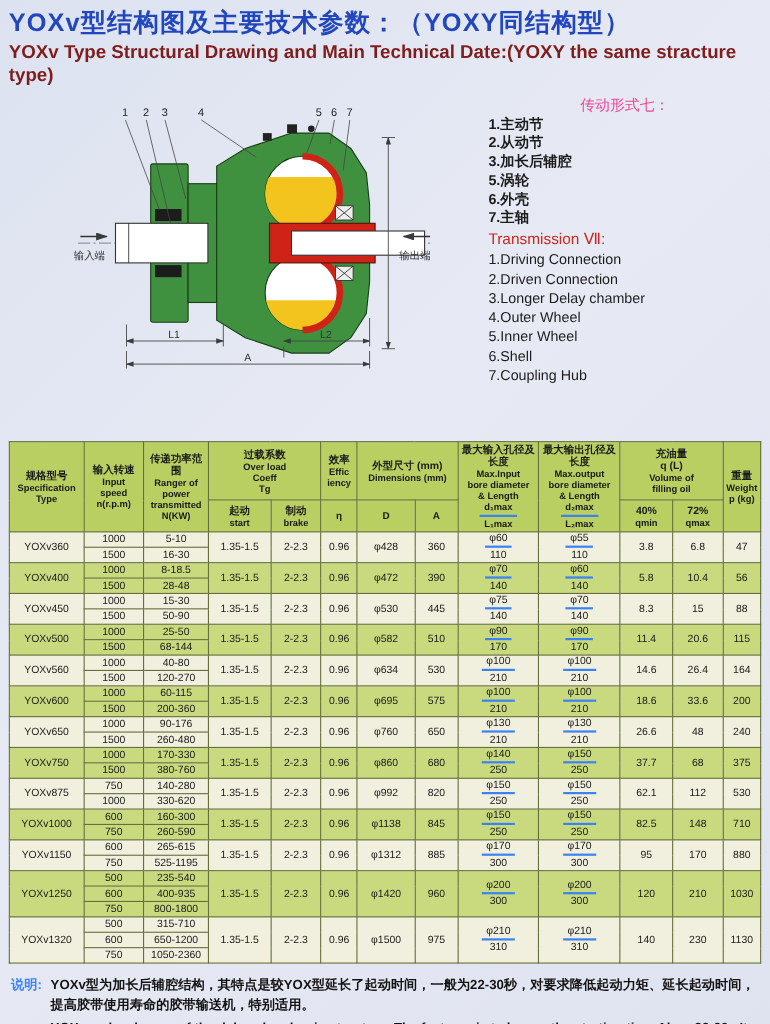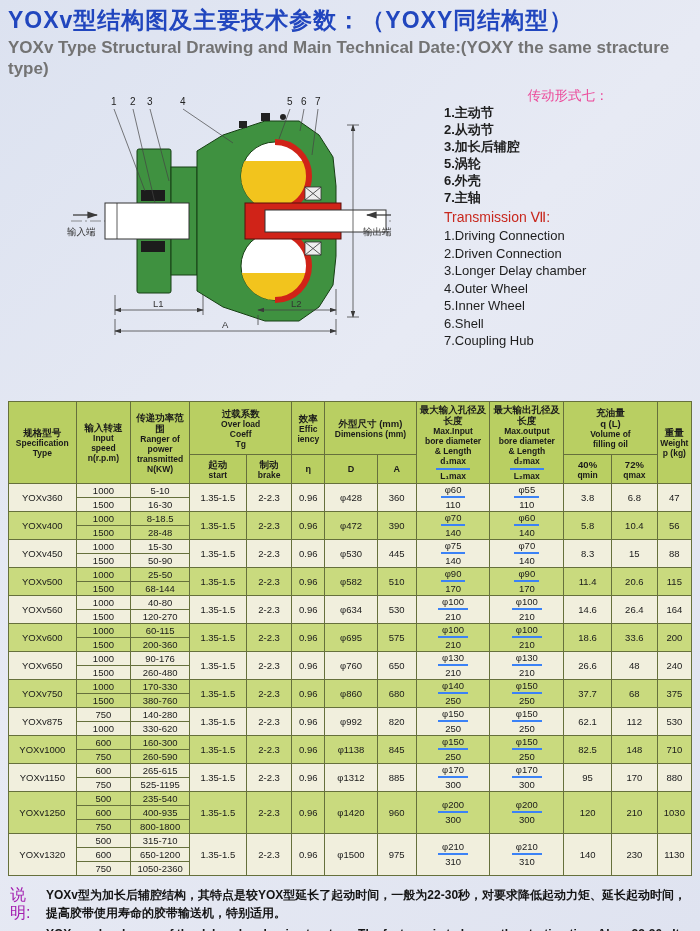--- a/index.html
+++ b/index.html
@@ -1,21 +1,21 @@
 <!DOCTYPE html>
 <html><head>
 <meta charset="utf-8">
 <style>
   html,body{margin:0;padding:0;width:700px;height:931px;overflow:hidden;
     font-family:"Liberation Sans",sans-serif;
     background:linear-gradient(135deg,#dce2f0 0%,#e7eaf4 45%,#dfe3f0 100%);}
   .page{padding:6px 8px 0 8px;}
   
   .title-zh{color:#2146be;font-size:23px;font-weight:bold;letter-spacing:1px;line-height:1.25;}
-  .title-en{color:#737373;font-size:17px;font-weight:bold;line-height:1.25;margin-top:2px;}
+  .title-en{color:#7f1d1d;font-size:17px;font-weight:bold;line-height:1.25;margin-top:2px;}
   
   .content-row{display:flex;justify-content:space-between;margin-top:8px;height:284px;}
   .drawing-wrap{flex:0 0 430px;}
   svg.drawing{display:block;margin:2px 0 0 2px;}
   .legend{flex:0 0 248px;padding-top:0;}
   .legend .hd{color:#ec4899;font-weight:normal;font-size:13.5px;line-height:17px;text-align:center;}
   .legend .zh-item{font-size:13px;font-weight:bold;color:#1d1d1d;line-height:17px;}
   .legend .hd2{color:#c8281e;font-weight:normal;font-size:14px;line-height:19px;margin-top:2px;}
   .legend .en-item{font-size:13px;color:#1d1d1d;line-height:17.5px;}
   
@@ -29,21 +29,21 @@
   table.spec tbody td{font-size:9.5px;line-height:12px;height:13px;}
   table.spec tbody tr.cream td{background:#f1efdd;}
   table.spec tbody tr.green td{background:#c9da7e;}
   .frac{display:inline-block;line-height:11px;}
   .frac .ft{display:block;border-bottom:2px solid #3b82f6;padding:0 4px 1px 4px;}
   .frac .fb{display:block;padding-top:1px;}
   th .frac{font-weight:bold;font-size:8.5px;}
   
   .notes{margin:10px 2px 0 2px;}
   .note-line{display:flex;align-items:flex-start;}
-  .note-label-zh{color:#a21caf;font-weight:normal;font-size:16px;flex:0 0 36px;line-height:18px;}
+  .note-label-zh{color:#3b82f6;font-weight:bold;font-size:12px;flex:0 0 36px;line-height:18px;}
   .note-text-zh{font-size:12px;font-weight:bold;color:#141414;line-height:18px;flex:1;}
   .note-label-en{color:#c8281e;font-weight:bold;font-size:8.5px;flex:0 0 36px;line-height:16px;padding-top:2px;}
   .note-text-en{font-size:12px;font-weight:bold;color:#141414;line-height:16px;flex:1;}
 </style>
 </head>
 <body>
 
 <div class="page">
 
   <div class="title-zh">YOXv型结构图及主要技术参数：（YOXY同结构型）</div>

